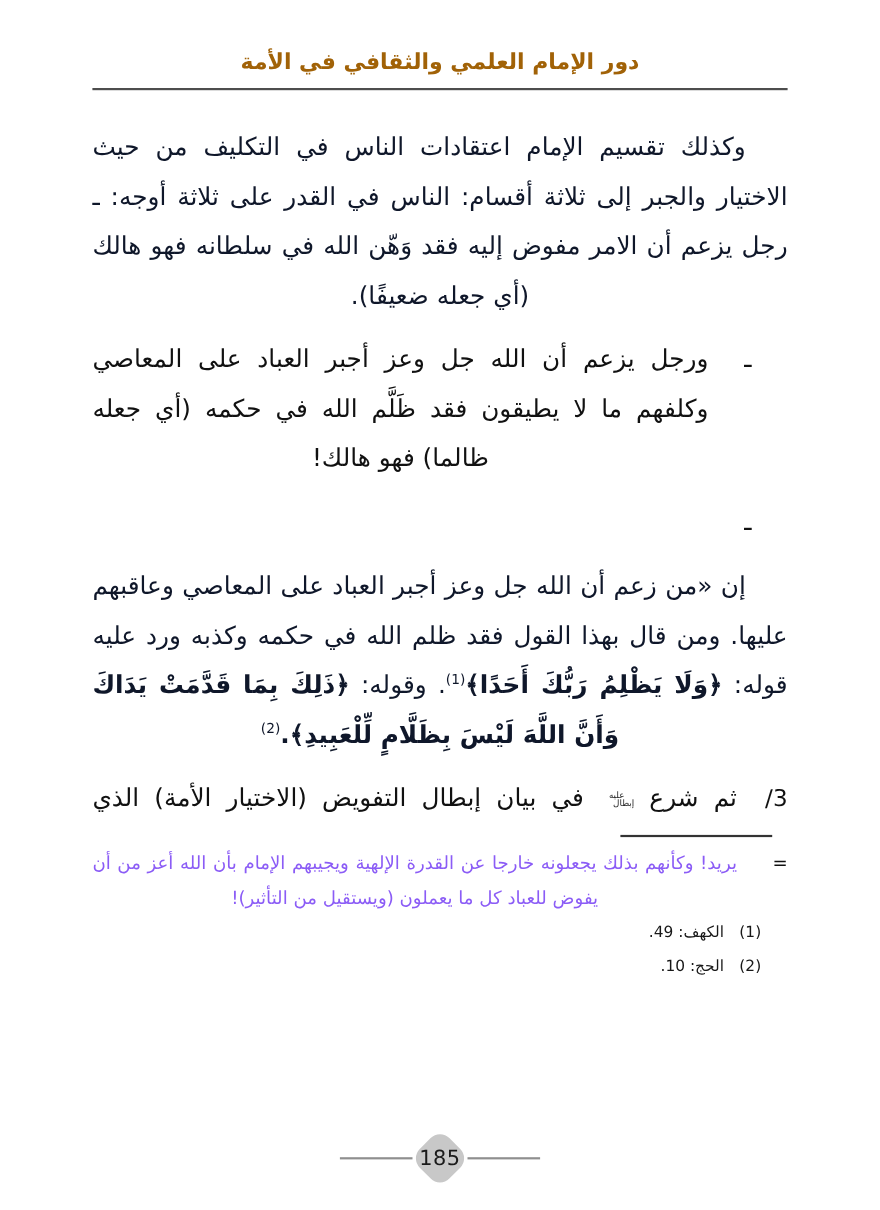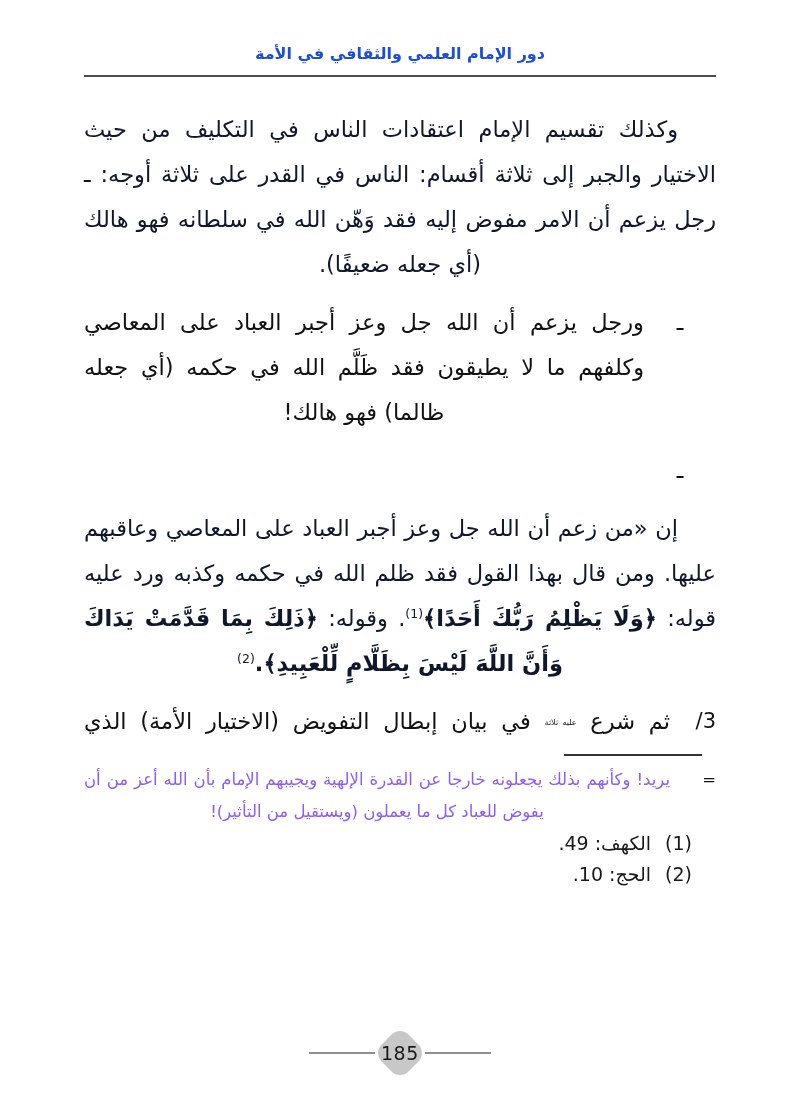--- a/index.html
+++ b/index.html
@@ -7,21 +7,21 @@
     position:relative;
     width:800px;height:1100px;
     background:#ffffff;
     color:#111111;
     font-family:"DejaVu Sans", sans-serif;
     overflow:hidden;
     direction:rtl;
   }
   
   .header{padding-top:44px;text-align:center;}
-  .header-title{font-size:16px;font-weight:bold;color:#1d4ed8;}
+  .header-title{font-size:20px;font-weight:bold;color:#a16207;}
   .header-rule{width:632px;margin:12px auto 0;border-top:2px solid #4d4d4d;height:0;}
   
   .content{width:632px;margin:30px auto 0;direction:rtl;}
   .body-par{
     font-size:22.5px;line-height:45px;margin:0 0 13px;
     text-align:justify;color:#0f172a;
   }
   .indent{text-indent:38px;}
   .last-center{text-align-last:center;}
   .bullet{display:flex;margin:0 0 13px;}
@@ -35,21 +35,21 @@
   .honorific{
     display:inline-block;width:32px;font-size:8px;line-height:8px;
     text-align:center;vertical-align:middle;color:#222;white-space:normal;
   }
   
   .footnotes{width:632px;margin:10px auto 0;direction:rtl;}
   .fn-sep{width:138px;border-top:2px solid #333333;height:0;margin:0 14px 8px auto;}
   .fn-cont{display:flex;font-size:16.5px;line-height:32px;}
   .fn-eq{flex:0 0 20px;text-align:right;font-size:16.5px;}
   .fn-cont-text{flex:1;text-align:justify;text-align-last:center;padding-right:26px;color:#8b5cf6;}
-  .fn-item{font-size:19px;line-height:31px;text-align:right;padding-left:0;padding-right:24px;color:#181818;}
+  .fn-item{font-size:14px;line-height:31px;text-align:right;padding-left:0;padding-right:24px;color:#181818;}
   .fn-item .fn-marker{display:inline-block;margin-left:14px;}
   
   .footer{position:absolute;bottom:28px;left:0;right:0;}
   .pageno-wrap{display:flex;align-items:center;justify-content:center;}
   .pn-line{width:66px;height:2px;background:#8f8f8f;}
   .pn-badge{
     width:38px;height:38px;margin:0 6px;background:#c8c8c8;
     border-radius:12px;transform:rotate(45deg);
     display:flex;align-items:center;justify-content:center;
   }
@@ -75,21 +75,21 @@
     </div>
 
     <div class="bullet">
       <div class="bullet-marker">ـ</div>
     </div>
 
     <p class="body-par indent last-center"><span>إن «من زعم أن الله جل وعز أجبر العباد على المعاصي وعاقبهم عليها. ومن قال بهذا القول فقد ظلم الله في حكمه وكذبه ورد عليه قوله: </span><span class="quran">﴿وَلَا يَظْلِمُ رَبُّكَ أَحَدًا﴾</span><sup class="ref">(1)</sup><span>. وقوله: </span><span class="quran">﴿ذَلِكَ بِمَا قَدَّمَتْ يَدَاكَ وَأَنَّ اللَّهَ لَيْسَ بِظَلَّامٍ لِّلْعَبِيدِ﴾.</span><sup class="ref">(2)</sup></p>
 
     <div class="item3">
       <div class="item3-marker">3/</div>
-      <div class="item3-text"><span>ثم شرع </span><span class="honorific">عليه ثلاثة</span><span> في بيان إبطال التفويض (الاختيار الأمة) الذي</span></div>
+      <div class="item3-text"><span>ثم شرع </span><span class="honorific">عليه إبطال</span><span> في بيان إبطال التفويض (الاختيار الأمة) الذي</span></div>
     </div>
 
   </div>
 
   <div class="footnotes">
     <div class="fn-sep"></div>
 
     <div class="fn-cont">
       <div class="fn-eq">=</div>
       <div class="fn-cont-text">يريد! وكأنهم بذلك يجعلونه خارجا عن القدرة الإلهية ويجيبهم الإمام بأن الله أعز من أن يفوض للعباد كل ما يعملون (ويستقيل من التأثير)!</div>

